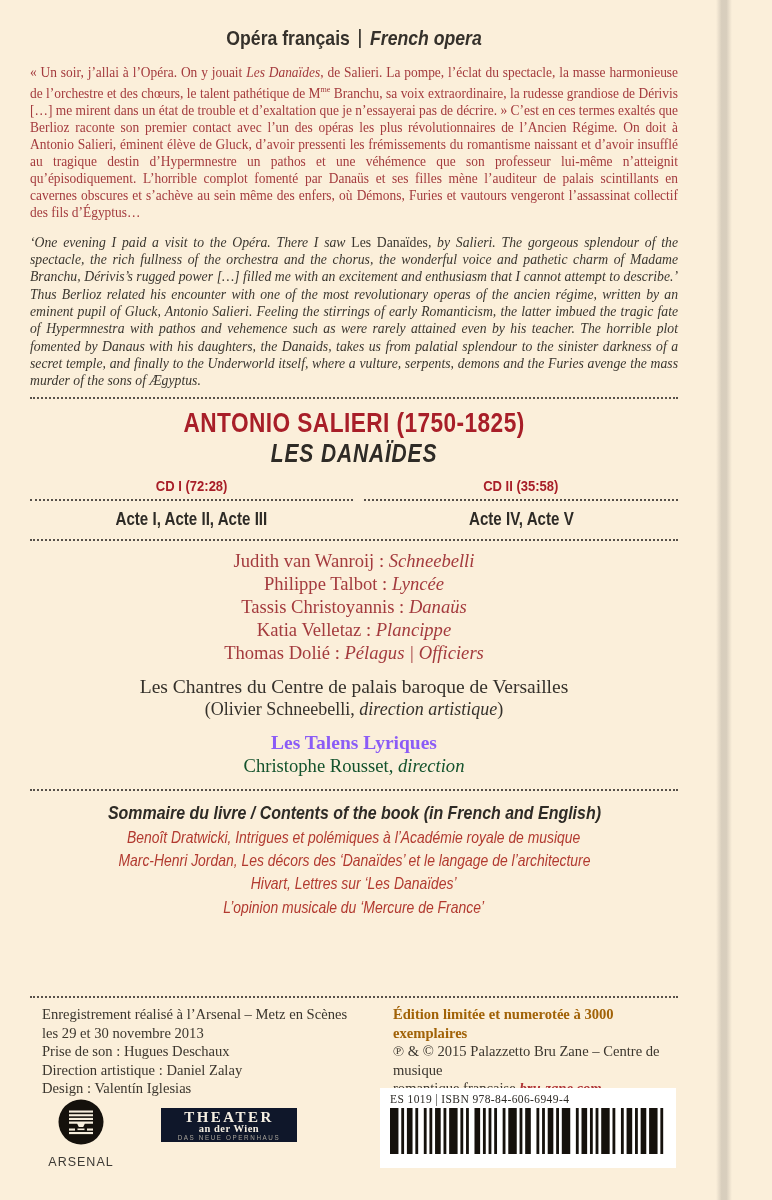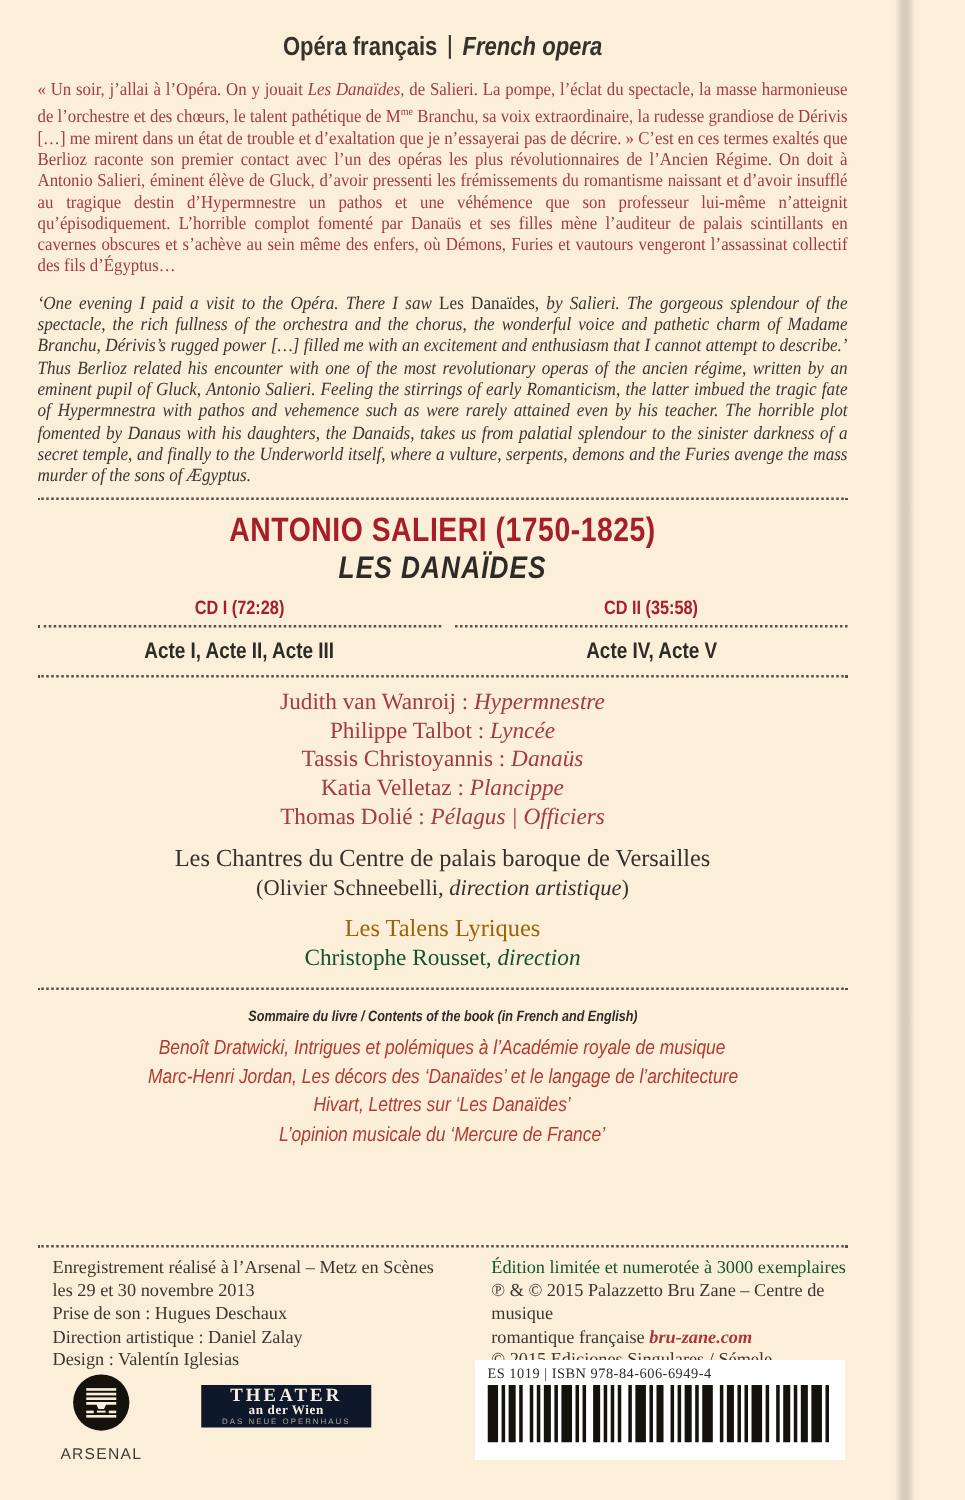--- a/index.html
+++ b/index.html
@@ -25,44 +25,44 @@
   
   .cond{font-family:"Liberation Sans", sans-serif; font-weight:bold;}
   .squeeze{display:inline-block; transform:scaleX(0.84); transform-origin:50% 50%; white-space:nowrap;}
 
   .masthead{margin-top:25px; text-align:center; font-size:21px; line-height:25px; color:#35312B;}
   .seg-bar{display:inline-block; width:2px; height:19px; background:#35312B; margin:0 11px; vertical-align:-3px;}
   .seg-i{font-style:italic;}
   .seg-r{font-style:normal;}
   .seg-sup{font-size:60%; vertical-align:super;}
   .seg-link{color:#AF3336; font-weight:bold; font-style:italic;}
-  .seg-redb{color:#14532d; font-weight:normal;}
+  .seg-redb{color:#a16207; font-weight:bold;}
 
   .para{width:704px; transform:scaleX(0.9205); transform-origin:0 0; text-align:justify;}
   .para-fr{margin-top:14px; font-size:14.6px; line-height:17.0px; color:#A43B3E;}
   .para-en{margin-top:13px; font-size:14.9px; line-height:17.3px; font-style:italic; color:#3A362F;}
 
   .hr1{margin-top:7px;} .hr2{margin-top:9px;} .hr3{margin-top:12px;} .hr4{margin-top:0;}
 
   .composer{margin-top:10px; text-align:center; font-size:27px; line-height:28px; color:#A81E28; letter-spacing:0.5px;}
   .work-title{margin-top:2px; text-align:center; font-size:25px; line-height:28px; color:#2E2B26; font-style:italic; letter-spacing:1px;}
 
   .two-col{display:flex; text-align:center;}
   .two-col .col-l{width:323px;} .two-col .gap{width:11px;} .two-col .col-r{width:314px;}
   .cd-row{margin-top:10px; font-size:15.5px; line-height:18px; color:#A81E28;}
   .split-dots{margin-top:4px;}
   .acte-row{margin-top:7px; font-size:18px; line-height:22px; color:#2E2B26;}
 
   .cast{margin-top:8px; text-align:center; font-size:18.6px; line-height:23.2px; color:#A43B3E;}
   .ensemble1{margin-top:10px; text-align:center; font-size:19.5px; line-height:23px; color:#35312B;}
   .ensemble2{margin-top:1px; text-align:center; font-size:18px; line-height:21px; color:#35312B;}
-  .ensemble3{margin-top:11px; text-align:center; font-size:19.5px; line-height:23px; color:#a16207;}
+  .ensemble3{margin-top:11px; text-align:center; font-size:19.5px; line-height:23px; color:#8b5cf6;font-weight:bold;}
   .ensemble4{margin-top:1px; text-align:center; font-size:18.6px; line-height:22px; color:#14532d;}
 
-  .contents-head{margin-top:11px; text-align:center; font-size:12px; line-height:21px; color:#2E2B26; font-style:italic;}
+  .contents-head{margin-top:11px; text-align:center; font-size:19px; line-height:21px; color:#2E2B26; font-style:italic;}
   .contents-item{text-align:center; font-size:16.2px; line-height:23.4px; color:#B23A30; font-style:italic; font-family:"Liberation Sans", sans-serif;}
   .contents-item .squeeze{transform:scaleX(0.86); font-weight:normal;}
   .contents-list{margin-top:3px; margin-bottom:10px;}
 
   .bottom-zone{position:absolute; left:30px; top:996px; width:648px;}
   .credits{display:flex; margin-top:7px; font-size:14.6px; line-height:18.6px;}
   .credits .left{margin-left:12px; width:315px; color:#3B362E;}
   .credits .right{margin-left:36px; flex:1; color:#3B362E;}
 
   .logos{position:absolute; left:0; top:96px; width:648px; height:108px;}
@@ -115,21 +115,21 @@
 
     <div class="two-col acte-row cond">
       <div class="col-l"><span class="squeeze">Acte I, Acte II, Acte III</span></div>
       <div class="gap"></div>
       <div class="col-r"><span class="squeeze">Acte IV, Acte V</span></div>
     </div>
 
     <div class="dots hr2"></div>
 
     <div class="cast">
-      <div class="cast-line"><span>Judith van Wanroij : </span><span class="seg-i">Hypermnestre</span></div>
+      <div class="cast-line"><span>Judith van Wanroij : </span><span class="seg-i">Schneebelli</span></div>
       <div class="cast-line"><span>Philippe Talbot : </span><span class="seg-i">Lyncée</span></div>
       <div class="cast-line"><span>Tassis Christoyannis : </span><span class="seg-i">Danaüs</span></div>
       <div class="cast-line"><span>Katia Velletaz : </span><span class="seg-i">Plancippe</span></div>
       <div class="cast-line"><span>Thomas Dolié : </span><span class="seg-i">Pélagus | Officiers</span></div>
     </div>
 
     <div class="ensemble1">Les Chantres du Centre de palais baroque de Versailles</div>
     <div class="ensemble2"><span>(Olivier Schneebelli, </span><span class="seg-i">direction artistique</span><span>)</span></div>
     <div class="ensemble3">Les Talens Lyriques</div>
     <div class="ensemble4"><span>Christophe Rousset, </span><span class="seg-i">direction</span></div>

